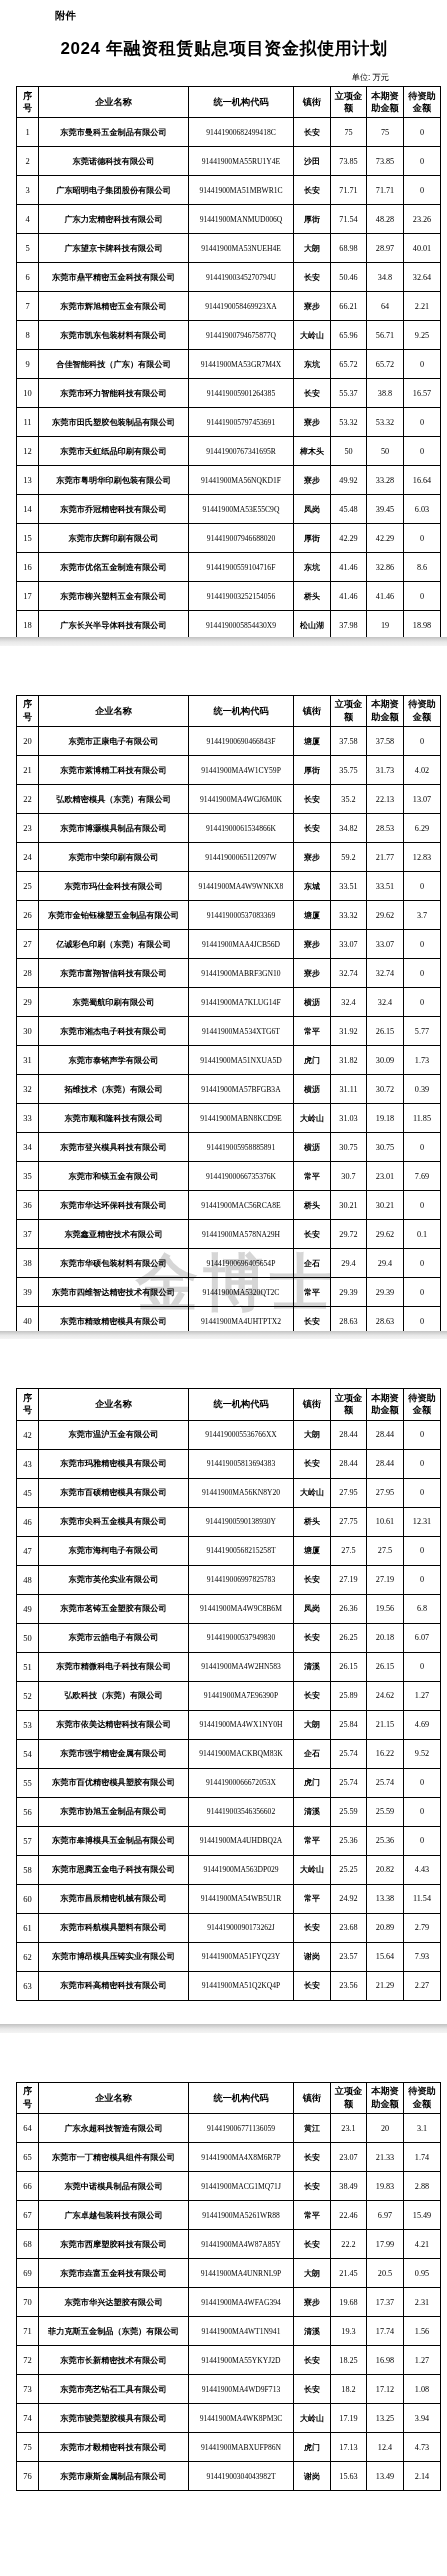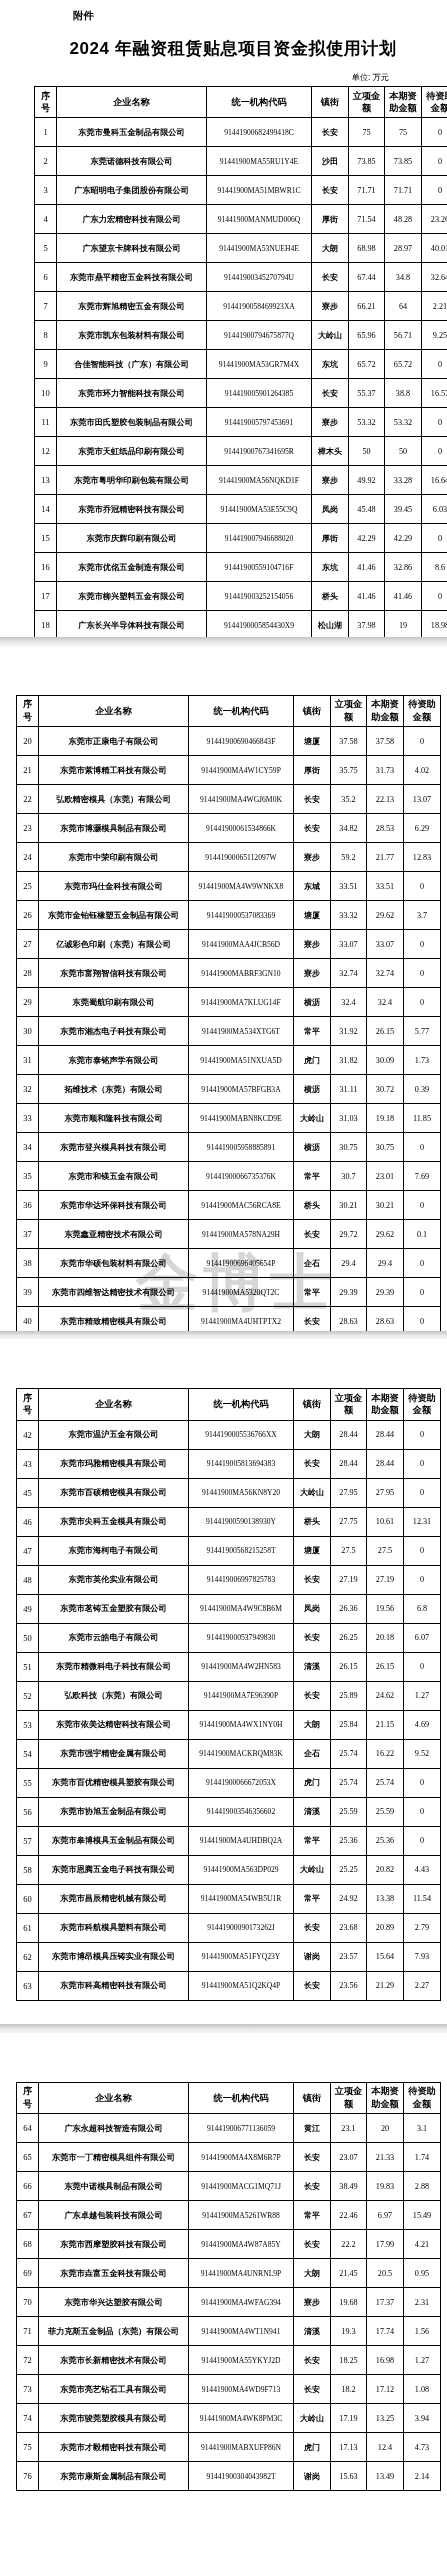--- a/index.html
+++ b/index.html
@@ -1,18 +1,18 @@
 <!DOCTYPE html>
 <html style="font-size:9.8px"><head>
 <meta charset="utf-8">
 <style>
   html,body{margin:0;padding:0;background:#ffffff;}
   body{width:448px;font-family:"Liberation Sans","DejaVu Sans",sans-serif;color:#000;}
   .page{position:relative;background:#fff;overflow:hidden;}
-  .page-1{height:637px;padding-left:18px;}
+  .page-1{height:637px;}
   .page-mid{height:685px;}
   .page-4{height:543px;}
   .page-sep{height:8.5px;background:linear-gradient(180deg,#c2c2c2 0%,#e9e9e9 55%,#f4f4f4 100%);}
   .attach{padding-top:8.5px;margin-left:55px;font-size:10.4px;font-weight:bold;}
   .title{margin-top:14.6px;text-align:center;font-size:17px;font-weight:bold;letter-spacing:0.6px;}
   .unit{margin:12.2px 59px 2.4px 0;text-align:right;font-size:8.2px;font-weight:normal;}
   table.grid{border-collapse:collapse;table-layout:fixed;width:424px;margin-left:16px;position:relative;z-index:1;background:transparent;}
   .page-cont table.grid{margin-top:49px;}
   table.grid th,table.grid td{border:0.6px solid #000;text-align:center;vertical-align:middle;overflow:hidden;}
   table.grid th{font-size:9.2px;font-weight:bold;line-height:1.35;height:30.5px;padding:0 3.7px;word-break:break-all;}
@@ -101,21 +101,21 @@
           <td class="col-town">大朗</td>
           <td class="col-num">68.98</td>
           <td class="col-num">28.97</td>
           <td class="col-num">40.01</td>
         </tr>
         <tr>
           <td class="col-no">6</td>
           <td class="col-name">东莞市鼎平精密五金科技有限公司</td>
           <td class="col-code">91441900345270794U</td>
           <td class="col-town">长安</td>
-          <td class="col-num">67.44</td>
+          <td class="col-num">50.46</td>
           <td class="col-num">34.8</td>
           <td class="col-num">32.64</td>
         </tr>
         <tr>
           <td class="col-no">7</td>
           <td class="col-name">东莞市辉旭精密五金有限公司</td>
           <td class="col-code">9144190058469923XA</td>
           <td class="col-town">寮步</td>
           <td class="col-num">66.21</td>
           <td class="col-num">64</td>

